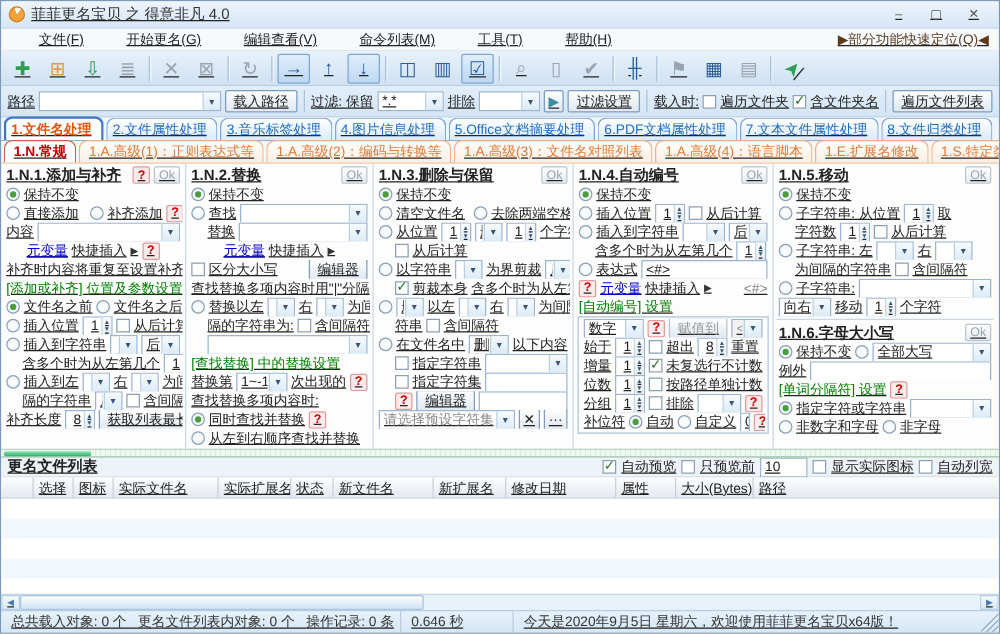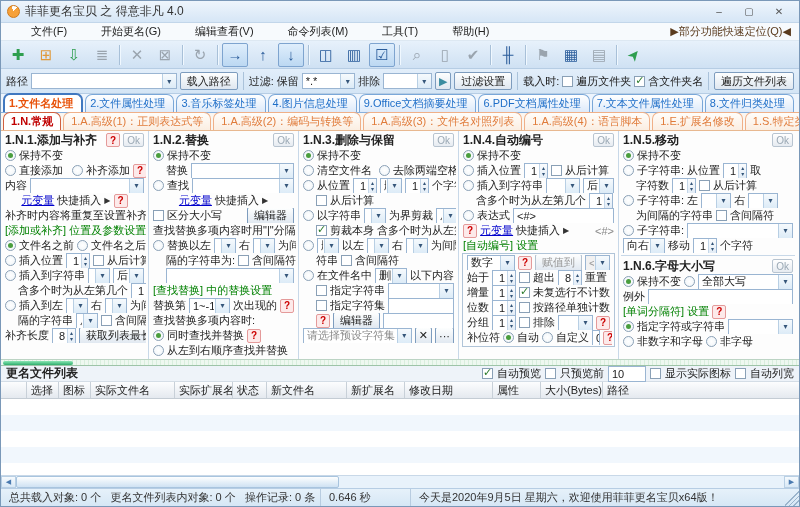--- a/index.html
+++ b/index.html
@@ -1,19 +1,19 @@
 <!DOCTYPE html>
 <html><head>
 <meta charset="utf-8">
 <style>
   * { margin:0; padding:0; box-sizing:border-box; }
   html,body { background:#9a9a9a; }
   body { font-family:"Liberation Sans","DejaVu Sans",sans-serif; }
   .app { width:800px; height:507px; background:#f0f0f0; position:relative; overflow:hidden;
-         border:1px solid #7a98b8; display:flex; flex-direction:column; font-size:11px; color:#222; }
+         border:1px solid #7a98b8; display:flex; flex-direction:column; font-size:11px; color:#222;text-decoration:underline; }
 
   
   .titlebar { height:22px; background:linear-gradient(#eef5fc,#d6e6f6); display:flex; align-items:center;
               padding:0 6px; border-bottom:1px solid #c2d6ea; flex:0 0 auto; }
   .appicon { width:13px; height:13px; border-radius:50%; background:conic-gradient(from 40deg,#f6a13a 0 300deg,#fff 300deg 360deg);
              border:1px solid #d07818; margin-right:5px; }
   .wtitle { font-size:12px; color:#333; flex:1; }
   .wbtn { width:28px; height:16px; display:flex; align-items:center; justify-content:center; color:#555;
           font-size:10px; margin-left:2px; border:1px solid transparent; }
 
@@ -211,21 +211,21 @@
     <span class="lbl">含文件夹名</span>
     <span class="psep"></span>
     <span class="btn">遍历文件列表</span>
   </div>
 
   <div class="maintabs">
     <span class="mtab act">1.文件名处理</span>
     <span class="mtab">2.文件属性处理</span>
     <span class="mtab">3.音乐标签处理</span>
     <span class="mtab">4.图片信息处理</span>
-    <span class="mtab">9.Office文档摘要处理</span>
+    <span class="mtab">5.Office文档摘要处理</span>
     <span class="mtab">6.PDF文档属性处理</span>
     <span class="mtab">7.文本文件属性处理</span>
     <span class="mtab">8.文件归类处理</span>
 
   </div>
 
   <div class="subtabs">
     <span class="stab act">1.N.常规</span>
     <span class="stab">1.A.高级(1)：正则表达式等</span>
     <span class="stab">1.A.高级(2)：编码与转换等</span>
@@ -335,29 +335,29 @@
 
     <div class="panel" style="width:150px">
       <div class="phead">
         <span class="ptitle">1.N.2.替换</span>
         <span class="okbtn">Ok</span>
       </div>
       <div class="r">
           <span class="radio on"></span>
           <span class="lbl">保持不变</span>
         </div>
+      <div class="r">
+          <span class="radio"></span>
+          <span class="lbl">查找</span>
+        <span class="combo fx">
+            <span class="cv"></span>
+          </span>
+        </div>
       <div class="r ind">
           <span class="lbl">替换</span>
-        <span class="combo fx">
-            <span class="cv"></span>
-          </span>
-        </div>
-      <div class="r">
-          <span class="radio"></span>
-          <span class="lbl">查找</span>
         <span class="combo fx">
             <span class="cv"></span>
           </span>
         </div>
       <div class="r ctr">
           <span class="link">元变量</span>
           <span class="lbl">快捷插入</span>
           <span class="arrow-r">▶</span>
         </div>
       <div class="r">

